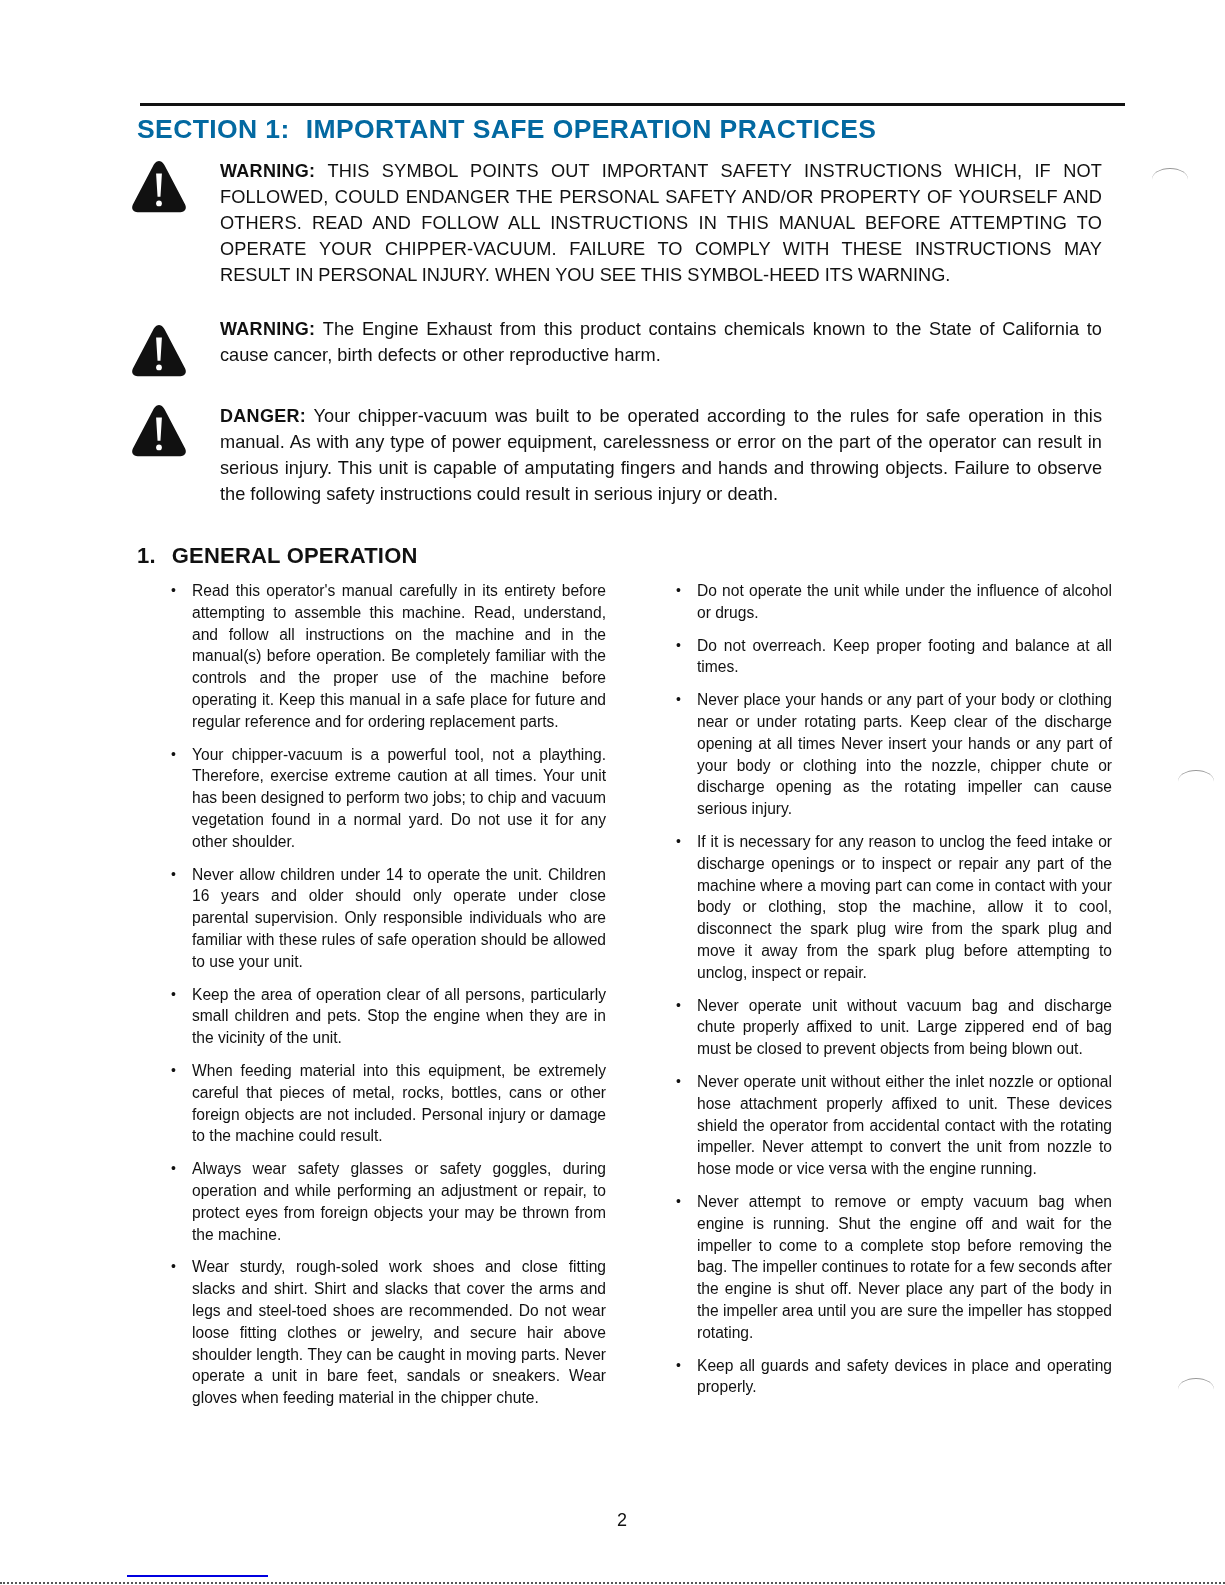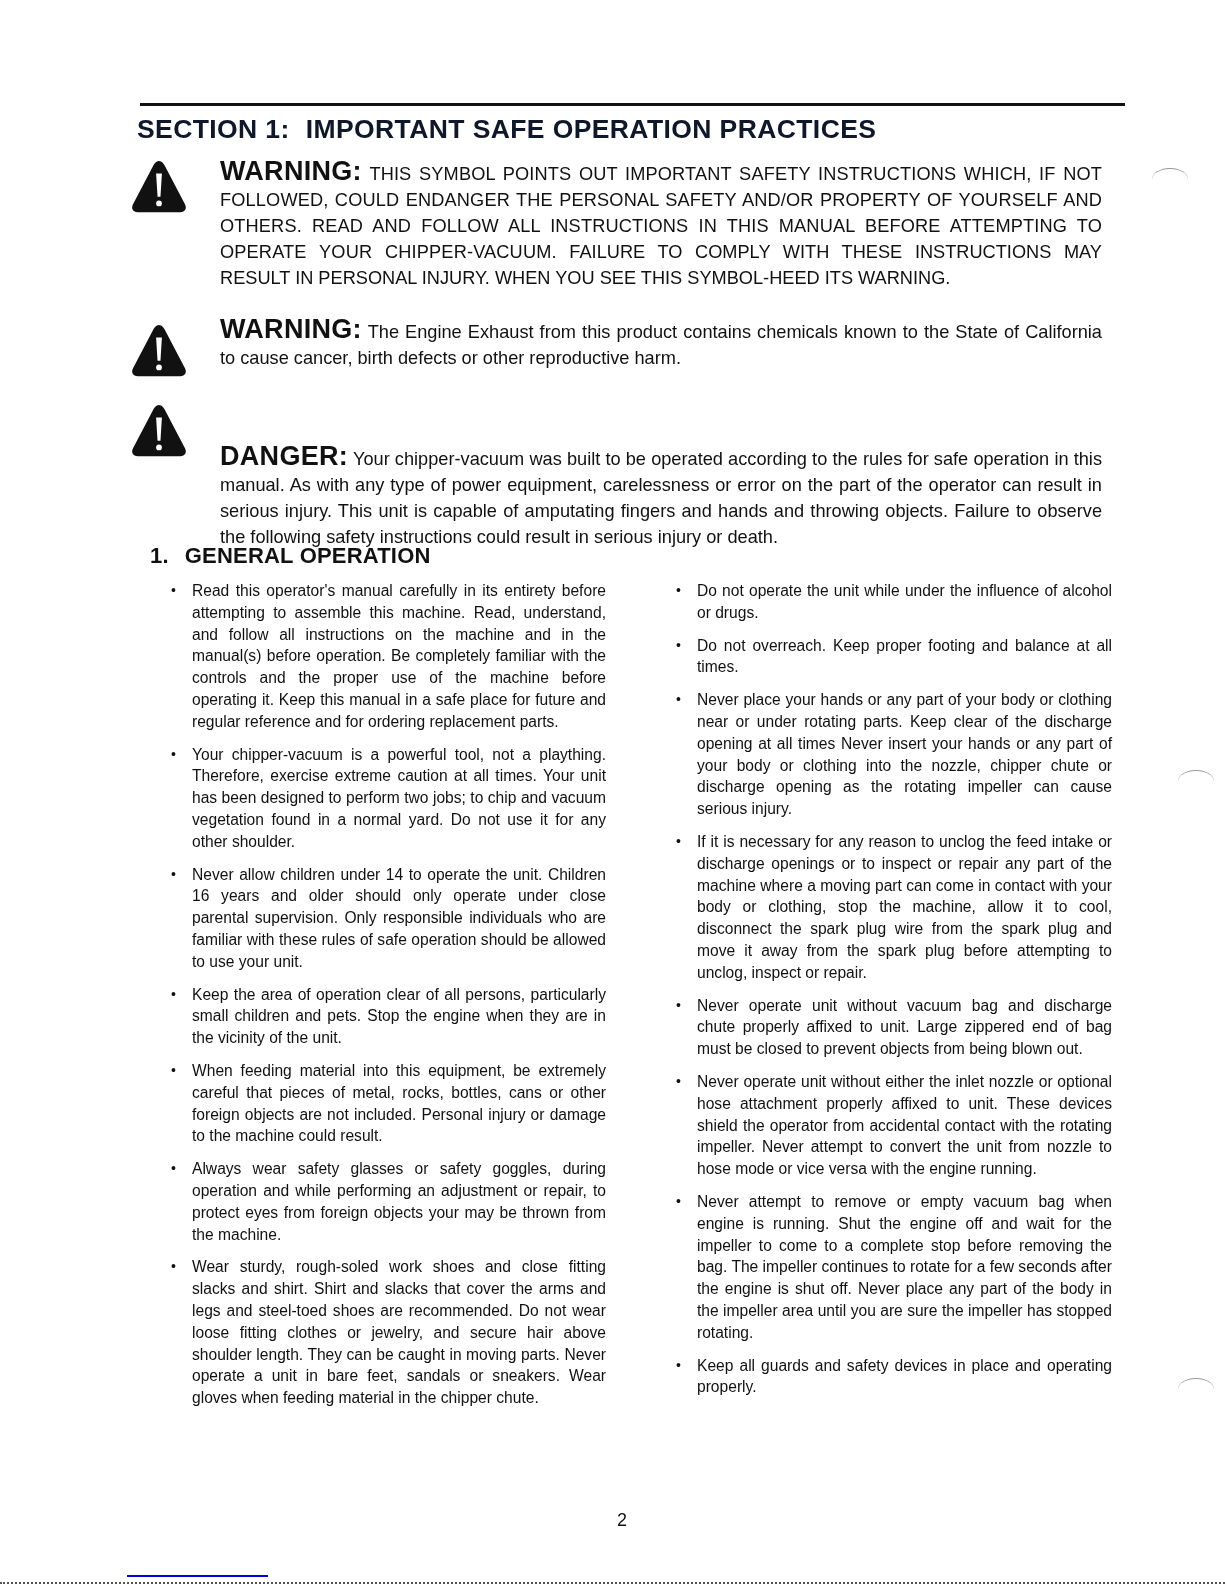--- a/index.html
+++ b/index.html
@@ -4,33 +4,33 @@
 <style>
   html, body { margin: 0; padding: 0; background: #ffffff; }
   body {
     width: 1225px; height: 1585px; position: relative; overflow: hidden;
     font-family: "Liberation Sans", sans-serif; color: #111;
   }
   .top-rule { position: absolute; left: 140px; top: 103px; width: 985px; height: 3px; background: #111; }
   .section-title {
     position: absolute; left: 137px; top: 114px; margin: 0;
     font-family: "Liberation Sans", sans-serif; font-weight: bold;
-    font-size: 26.5px; letter-spacing: 0.4px; color: #0f172a; white-space: nowrap;
+    font-size: 26.5px; letter-spacing: 0.4px; color: #0369a1; white-space: nowrap;
   }
   .section-title .num { margin-right: 16px; }
   .notice { position: absolute; left: 220px; width: 882px; font-size: 18.2px; line-height: 26px; text-align: justify; }
   .notice .caps { text-transform: none; letter-spacing: 0.15px; margin-top: 12px; }
-  .notice .lbl { font-weight: bold; font-size: 27px; letter-spacing: 0.3px; }
+  .notice .lbl { font-weight: bold; font-size: 18px; letter-spacing: 0.3px; }
   .notice b { font-weight: normal; }
   .tri { position: absolute; left: 130px; width: 58px; height: 58px; }
   .n1 { top: 158px; }
   .n2 { top: 322px; }
   .n3 { top: 402px; }
 
-  .sub-title { position: absolute; left: 150px; top: 543px; margin: 0; font-size: 22px; font-weight: bold; letter-spacing: 0.2px; white-space: nowrap; }
+  .sub-title { position: absolute; left: 137px; top: 543px; margin: 0; font-size: 22px; font-weight: bold; letter-spacing: 0.2px; white-space: nowrap; }
   .sub-title .num { margin-right: 16px; }
 
   .col { position: absolute; top: 580px; width: 414px; }
   .col-left { left: 192px; }
   .col-right { left: 697px; width: 415px; }
   ul.bullets { list-style: none; margin: 0; padding: 0; }
   ul.bullets li {
     position: relative; font-size: 15.6px; line-height: 21.8px; text-align: justify;
     margin: 0 0 11px 0; color: #111;
   }
@@ -69,21 +69,21 @@
 <div class="notice" style="top:316px;">
   <span class="lbl">WARNING:</span>
   <span>The Engine Exhaust from this product contains chemicals known to the State of California to cause cancer, birth defects or other reproductive harm.</span>
 </div>
 
 <svg class="tri n3" viewBox="0 0 60 60">
   <path d="M30 3 C33 3 35 6 36 8 L57 48 C59 52 57 56 52 56 L8 56 C3 56 1 52 3 48 L24 8 C25 6 27 3 30 3 Z" fill="#111"></path>
   <path d="M27 16 L33 16 L31.5 40 L28.5 40 Z" fill="#fff"></path>
   <circle cx="30" cy="47" r="3" fill="#fff"></circle>
 </svg>
-<div class="notice" style="top:403px;margin-top:40px;">
+<div class="notice" style="top:403px;">
   <span class="lbl">DANGER:</span>
   <span>Your chipper-vacuum was built to be operated according to the rules for safe operation in this manual. As with any type of power equipment, carelessness or error on the part of the operator can result in serious injury. This unit is capable of amputating fingers and hands and throwing objects. Failure to observe the following safety instructions could result in serious injury or death.</span>
 </div>
 
 <h2 class="sub-title">
   <span class="num">1.</span><span>GENERAL OPERATION</span>
 </h2>
 
 <div class="col col-left">
   <ul class="bullets">

